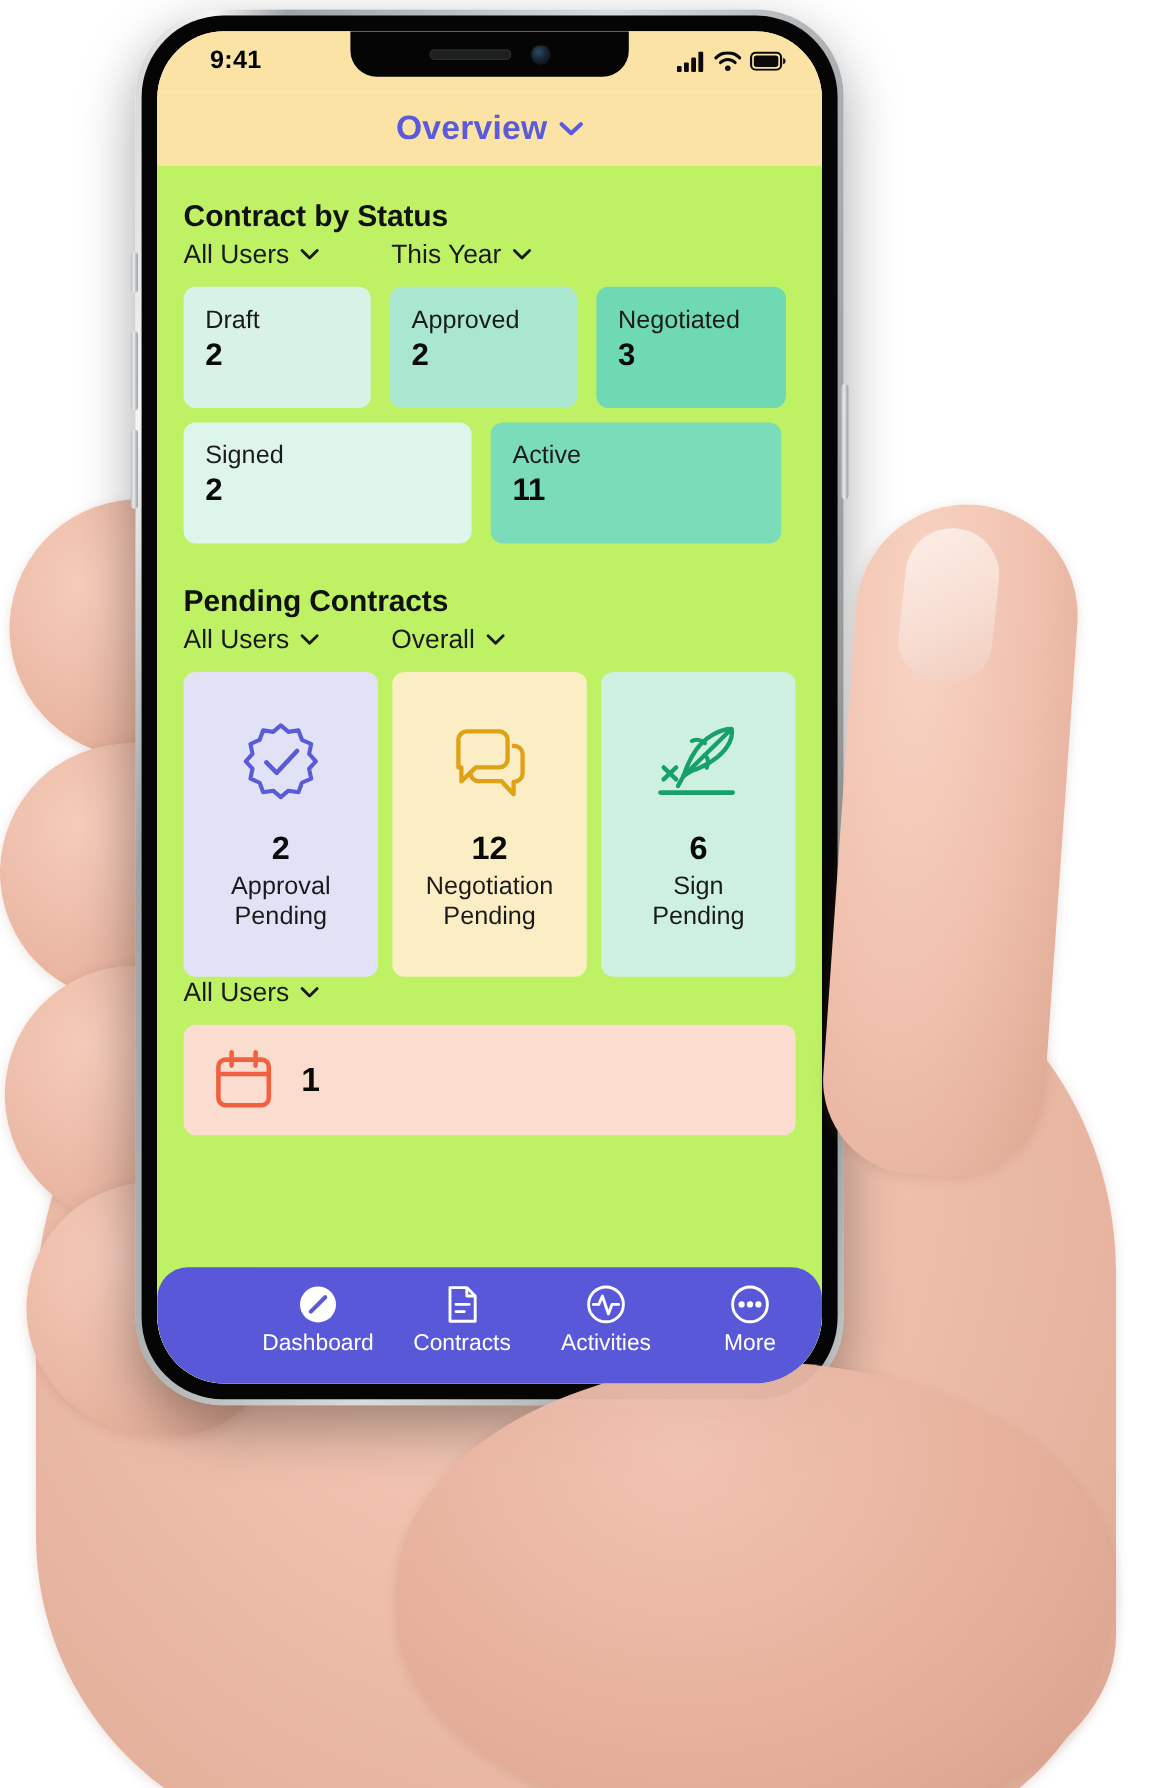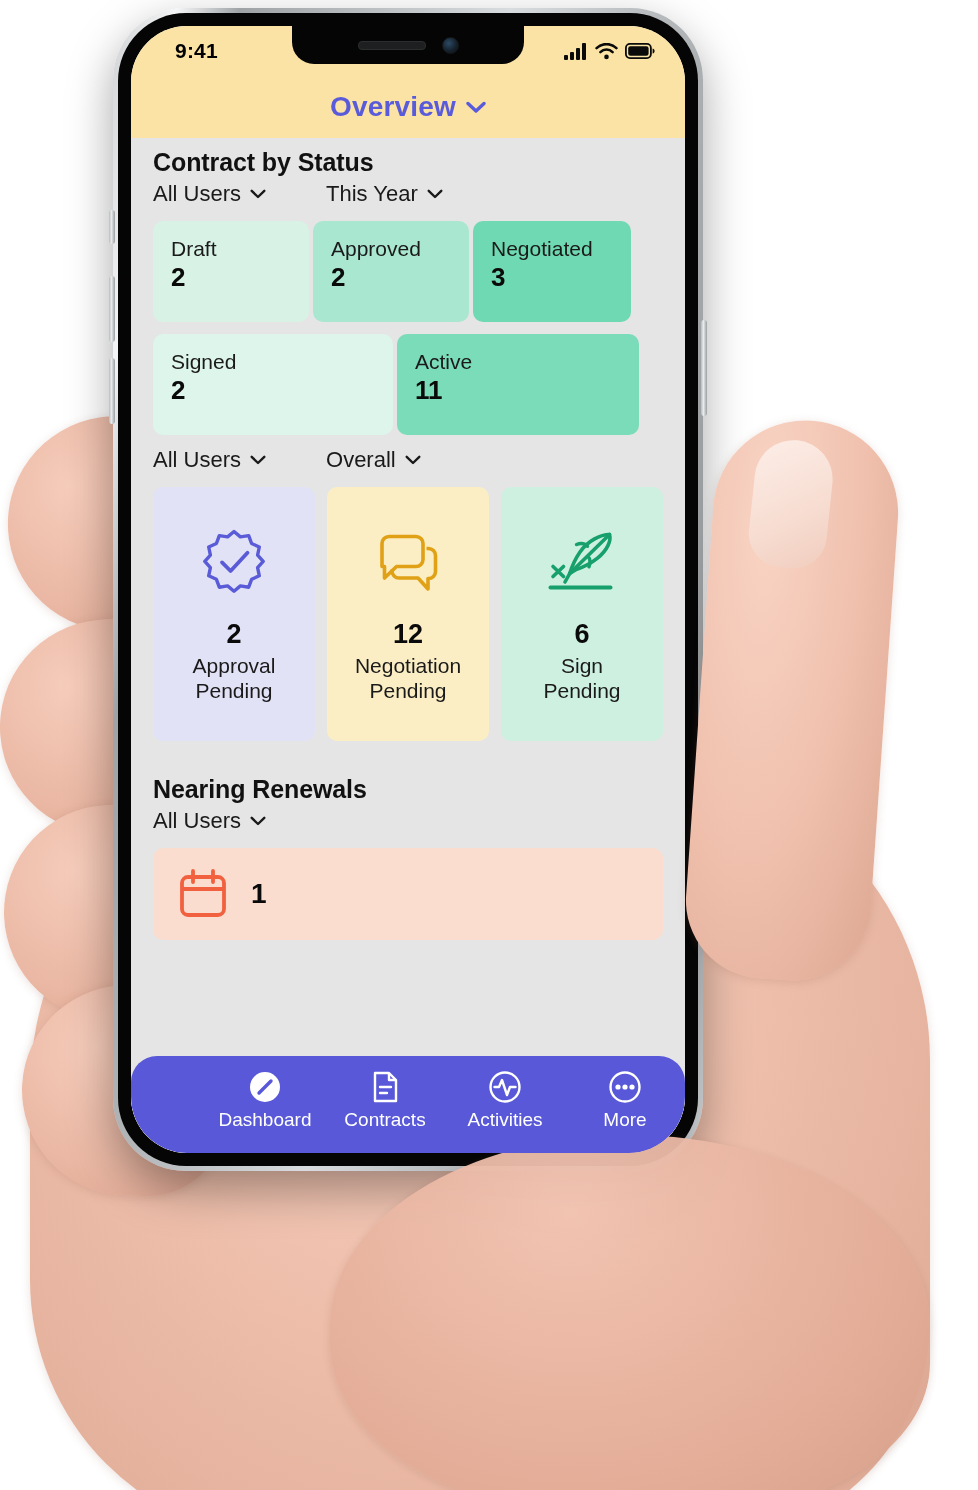--- a/index.html
+++ b/index.html
@@ -193,22 +193,22 @@
     letter-spacing: .2px;
   }
 
   
   #app-body {
     position: absolute;
     top: 112px;
     left: 0;
     right: 0;
     bottom: 0;
-    background: #e5e5e5;
-    padding: 10px 22px 0 22px;
+    background: #bef264;
+    padding: 28px 22px 0 22px;
     box-sizing: border-box;
     overflow: hidden;
   }
 
   .section-title {
     font-size: 25px;
     font-weight: bold;
     color: #111;
     margin: 0 0 4px 0;
     letter-spacing: -.1px;
@@ -226,21 +226,21 @@
     align-items: center;
     gap: 9px;
     font-size: 22px;
     color: #1a1a1a;
     cursor: pointer;
   }
 
   
   .status-row {
     display: flex;
-    gap: 4px;
+    gap: 16px;
     margin-bottom: 12px;
   }
   .status-card {
     border-radius: 10px;
     padding: 16px 18px;
     box-sizing: border-box;
     height: 101px;
     display: flex;
     flex-direction: column;
     justify-content: flex-start;
@@ -443,20 +443,21 @@
         <div class="status-card dotted" style="background:#ddf5ea;width:240px;">
           <span class="label">Signed</span>
           <span class="value">2</span>
         </div>
         <div class="status-card" style="background:#7bdcba;width:242px;">
           <span class="label">Active</span>
           <span class="value">11</span>
         </div>
       </div>
 
+      <h2 class="section-title spaced">Pending Contracts</h2>
       <div class="filter-row">
         <div class="filter">
           <span>All Users</span>
           <svg width="16" height="10" viewBox="0 0 16 10">
             <path d="M1.7 1.8 8 8 14.3 1.8" stroke="#1a1a1a" stroke-width="2.4" fill="none" stroke-linecap="round" stroke-linejoin="round"></path>
           </svg>
         </div>
         <div class="filter">
           <span>Overall</span>
           <svg width="16" height="10" viewBox="0 0 16 10">
@@ -500,21 +501,20 @@
               <path d="M8 40.5 18.5 50.5 M18.5 40.5 8 50.5" stroke="#17a06c" stroke-width="3.6" stroke-linecap="round"></path>
               <path d="M5.5 61.5h60" stroke="#17a06c" stroke-width="4" stroke-linecap="round"></path>
             </svg>
           </div>
           <div class="pending-value">6</div>
           <div class="pending-label">Sign<br>Pending</div>
         </div>
 
       </div>
 
-      <h2 class="section-title spaced">Nearing Renewals</h2>
       <div class="filter-row">
         <div class="filter">
           <span>All Users</span>
           <svg width="16" height="10" viewBox="0 0 16 10">
             <path d="M1.7 1.8 8 8 14.3 1.8" stroke="#1a1a1a" stroke-width="2.4" fill="none" stroke-linecap="round" stroke-linejoin="round"></path>
           </svg>
         </div>
       </div>
 
       <div id="renewal-card">

